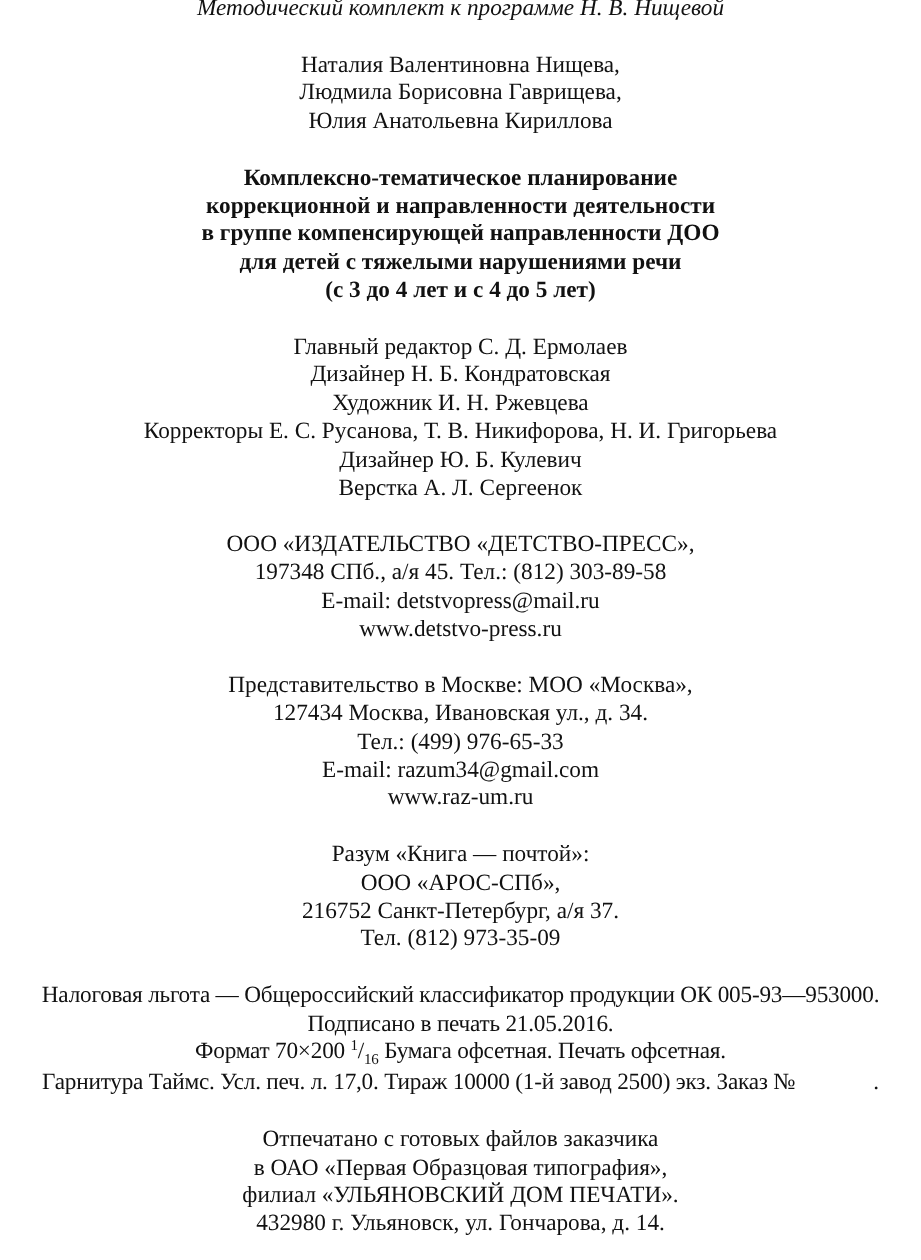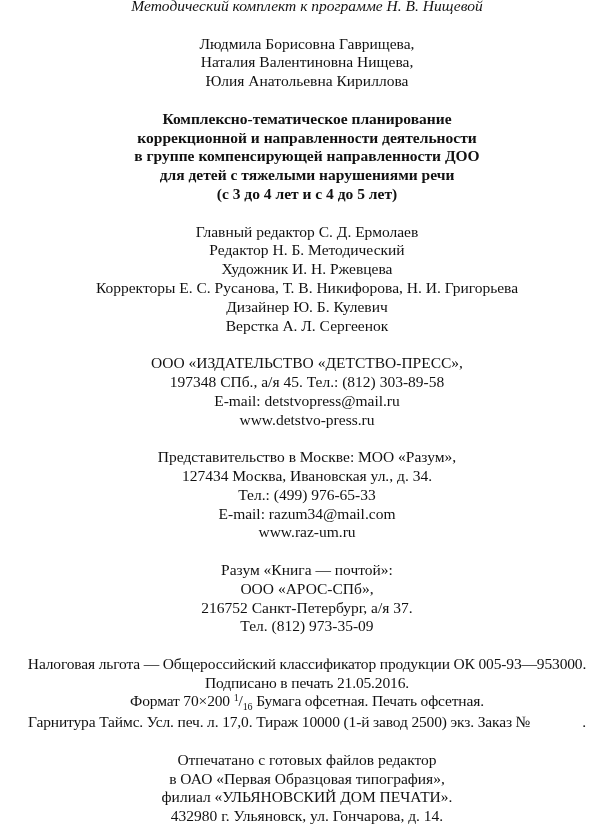--- a/index.html
+++ b/index.html
@@ -28,62 +28,62 @@
 
 <div class="page">
 
   <div class="block">
     <span class="line series">Методический комплект к программе Н. В. Нищевой</span>
   </div>
 
   <div class="gap"></div>
 
   <div class="block">
+    <span class="line">Наталия Валентиновна Нищева,</span>
     <span class="line">Людмила Борисовна Гаврищева,</span>
-    <span class="line">Наталия Валентиновна Нищева,</span>
     <span class="line">Юлия Анатольевна Кириллова</span>
   </div>
 
   <div class="gap"></div>
 
   <div class="block title">
     <span class="line">Комплексно-тематическое планирование</span>
     <span class="line">коррекционной и направленности деятельности</span>
     <span class="line">в группе компенсирующей направленности ДОО</span>
     <span class="line">для детей с тяжелыми нарушениями речи</span>
     <span class="line">(с 3 до 4 лет и с 4 до 5 лет)</span>
   </div>
 
   <div class="gap"></div>
 
   <div class="block">
     <span class="line">Главный редактор С. Д. Ермолаев</span>
-    <span class="line">Редактор Н. Б. Методический</span>
+    <span class="line">Дизайнер Н. Б. Кондратовская</span>
     <span class="line">Художник И. Н. Ржевцева</span>
     <span class="line">Корректоры Е. С. Русанова, Т. В. Никифорова, Н. И. Григорьева</span>
     <span class="line">Дизайнер Ю. Б. Кулевич</span>
     <span class="line">Верстка А. Л. Сергеенок</span>
   </div>
 
   <div class="gap"></div>
 
   <div class="block">
     <span class="line">ООО «ИЗДАТЕЛЬСТВО «ДЕТСТВО-ПРЕСС»,</span>
     <span class="line">197348 СПб., а/я 45. Тел.: (812) 303-89-58</span>
     <span class="line">E-mail: detstvopress@mail.ru</span>
     <span class="line">www.detstvo-press.ru</span>
   </div>
 
   <div class="gap"></div>
 
   <div class="block">
-    <span class="line">Представительство в Москве: МОО «Разум»,</span>
+    <span class="line">Представительство в Москве: МОО «Москва»,</span>
     <span class="line">127434 Москва, Ивановская ул., д. 34.</span>
     <span class="line">Тел.: (499) 976-65-33</span>
-    <span class="line">E-mail: razum34@mail.com</span>
+    <span class="line">E-mail: razum34@gmail.com</span>
     <span class="line">www.raz-um.ru</span>
   </div>
 
   <div class="gap"></div>
 
   <div class="block">
     <span class="line">Разум «Книга — почтой»:</span>
     <span class="line">ООО «АРОС-СПб»,</span>
     <span class="line">216752 Санкт-Петербург, а/я 37.</span>
     <span class="line">Тел. (812) 973-35-09</span>
@@ -94,19 +94,19 @@
   <div class="block imprint">
     <span class="line">Налоговая льгота — Общероссийский классификатор продукции ОК 005-93—953000.</span>
     <span class="line">Подписано в печать 21.05.2016.</span>
     <span class="line"><span>Формат 70×200 </span><span class="frac-num">1</span><span>/</span><span class="frac-den">16</span><span> Бумага офсетная. Печать офсетная.</span></span>
     <span class="line"><span>Гарнитура Таймс. Усл. печ. л. 17,0. Тираж 10000 (1-й завод 2500) экз. Заказ №</span><span class="order-blank"></span><span>.</span></span>
   </div>
 
   <div class="gap"></div>
 
   <div class="block">
-    <span class="line">Отпечатано с готовых файлов редактор</span>
+    <span class="line">Отпечатано с готовых файлов заказчика</span>
     <span class="line">в ОАО «Первая Образцовая типография»,</span>
     <span class="line">филиал «УЛЬЯНОВСКИЙ ДОМ ПЕЧАТИ».</span>
     <span class="line">432980 г. Ульяновск, ул. Гончарова, д. 14.</span>
   </div>
 
 </div>
 
 </body></html>

